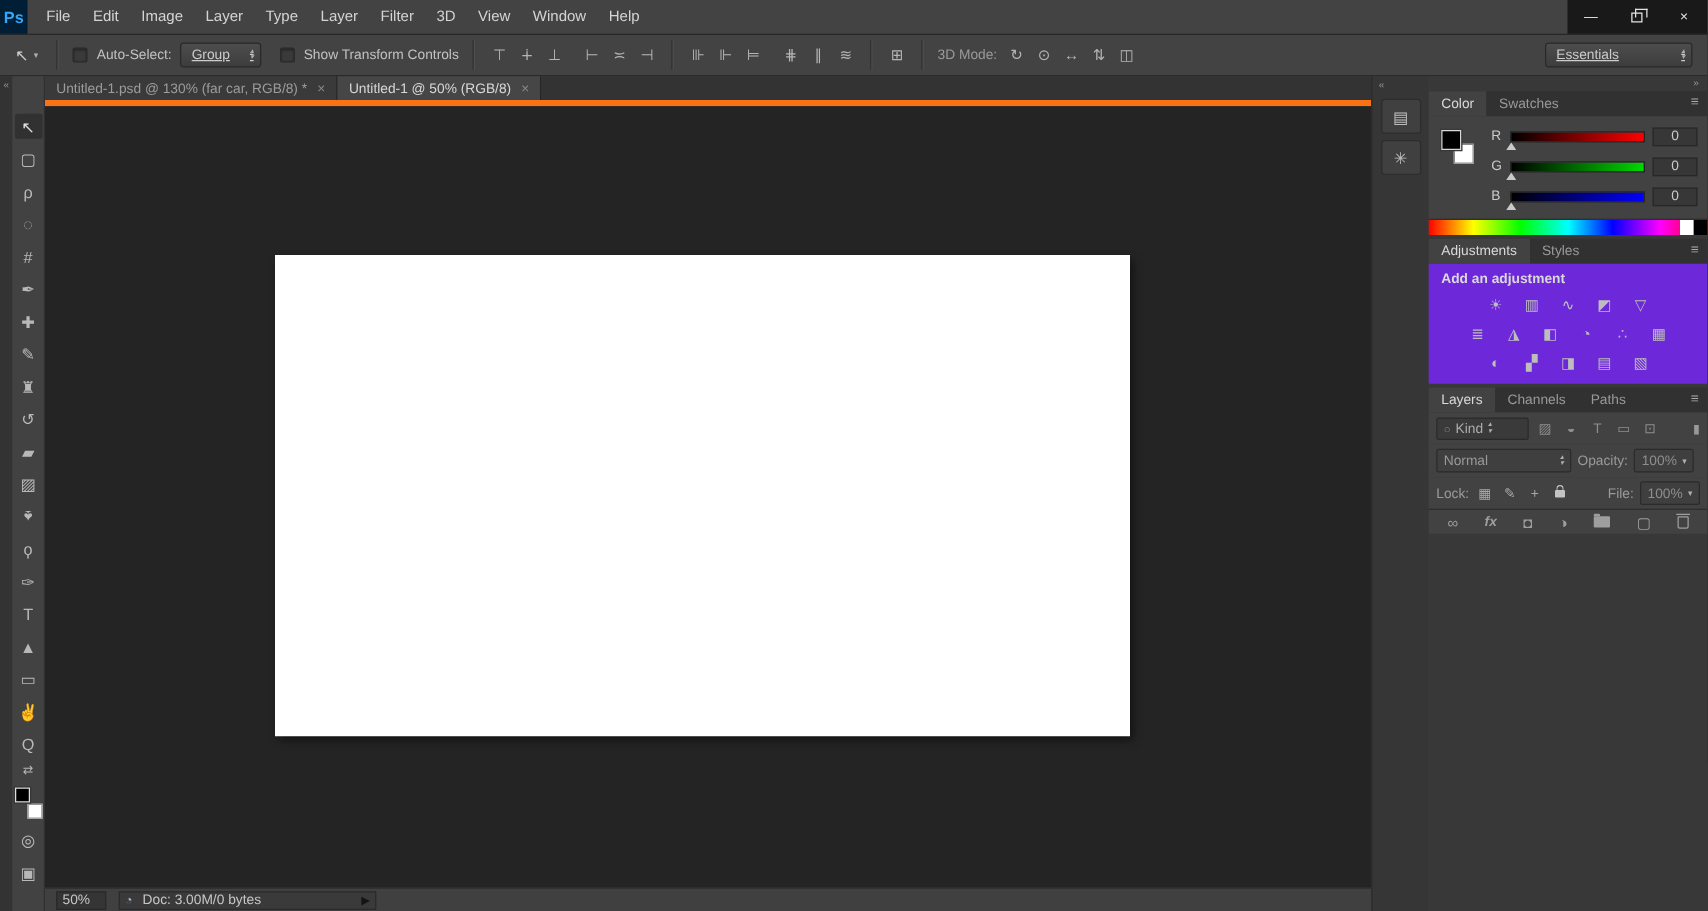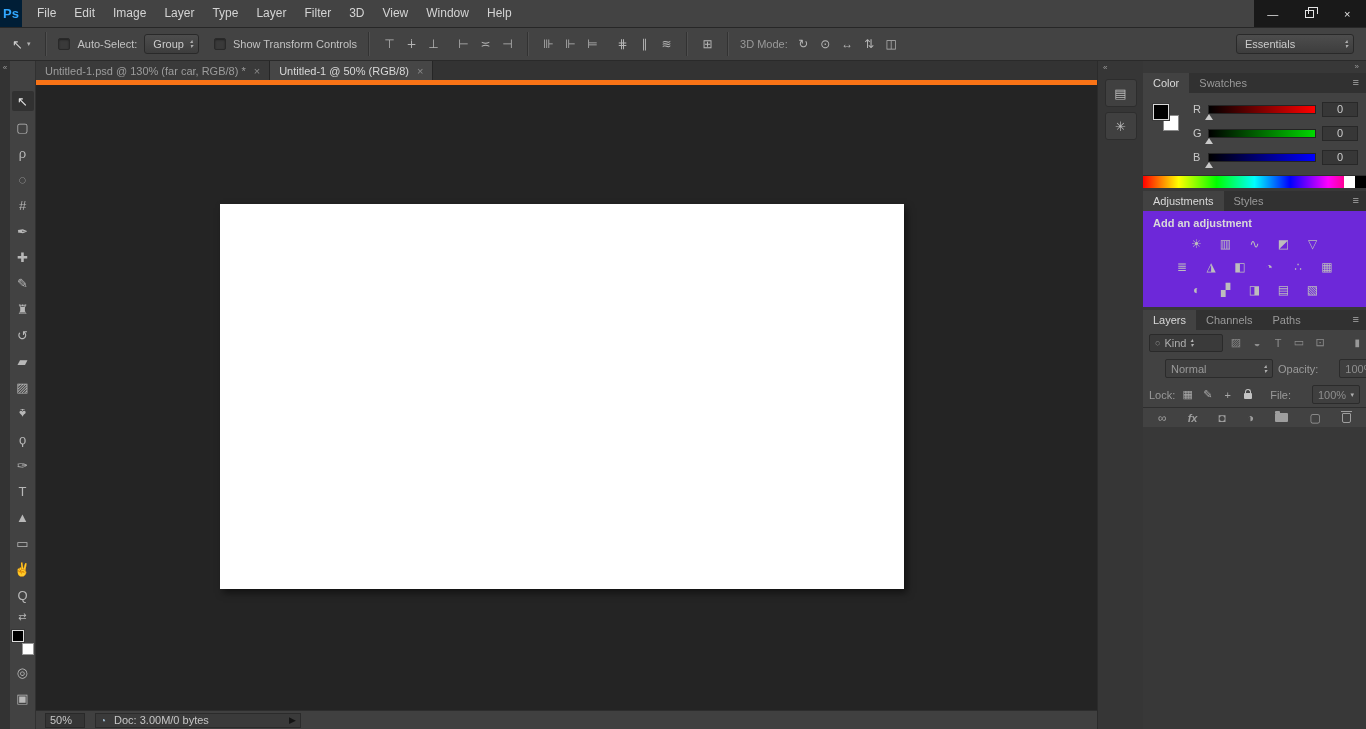--- a/index.html
+++ b/index.html
@@ -28,22 +28,22 @@
 
   
   .optionsbar { position:absolute; left:0; top:28px; width:100%; height:33px;
     background:#434343; border-bottom:1px solid #2a2a2a; display:flex; align-items:center;
     padding:0 8px; gap:7px; font-size:11px; }
   .opt-label { color:#c2c2c2; white-space:nowrap; }
   .dim { color:#9a9a9a; }
   .vsep { width:0; height:24px; border-left:1px solid #323232; border-right:1px solid #4f4f4f; margin:0 4px; }
   .checkbox { width:12px; height:12px; background:#3a3a3a; border:1px solid #292929;
     box-shadow: inset 0 1px 2px rgba(0,0,0,.45); border-radius:2px; }
-  .dropdown { display:flex; align-items:center; gap:6px; height:20px; padding:0 5px 0 8px;
-    background:linear-gradient(#4d4d4d,#3d3d3d); border:1px solid #292929; border-radius:3px; color:#cccccc; }
+  .dropdown { display:flex; align-items:center; gap:16px; height:20px; padding:0 5px 0 8px;
+    background:linear-gradient(#4d4d4d,#3d3d3d); border:1px solid #292929; border-radius:3px; color:#cccccc;text-decoration:underline; }
   .spin { display:flex; flex-direction:column; line-height:5px; font-size:6px; color:#b0b0b0; }
   .tool-preset { display:flex; align-items:center; gap:4px; padding:2px 4px; }
   .ticon { font-size:13px; color:#d0d0d0; }
   .caret { font-size:7px; color:#b0b0b0; }
   .obicon { width:17px; text-align:center; font-size:12px; color:#b5b5b5; }
   .grp { display:flex; gap:5px; }
   .workspace { margin-left:auto; width:118px; justify-content:space-between; margin-right:4px; }
 
   
   .left-strip { position:absolute; left:0; top:61px; width:10px; bottom:0; background:#333333; }
@@ -125,21 +125,21 @@
   .layers-panel { flex:1; margin-bottom:0; }
   .lrow { background:#424242; display:flex; align-items:center; padding:0 6px; gap:5px; font-size:11px; }
   .filter-row { height:25px; }
   .kindbox { height:18px; width:74px; display:flex; align-items:center; gap:4px; padding:0 5px;
     background:#3a3a3a; border:1px solid #2a2a2a; border-radius:2px; color:#adadad; }
   .kicon { font-size:9px; color:#8d8d8d; }
   .ficon { width:16px; text-align:center; color:#8d8d8d; font-size:11px; }
   .ftoggle { margin-left:auto; color:#999999; font-size:10px; }
   .blend-row { height:27px; }
   .combo { height:19px; background:#3f3f3f; border:1px solid #2b2b2b; border-radius:2px;
-    display:flex; align-items:center; justify-content:space-between; padding:0 5px; color:#999999;margin-left:16px; }
+    display:flex; align-items:center; justify-content:space-between; padding:0 5px; color:#999999; }
   .combo.blend { width:108px; flex:0 0 108px; }
   .combo.val { width:48px; flex:0 0 48px; color:#8e8e8e; }
   .lock-row { height:25px; }
   .licon { width:15px; text-align:center; color:#a8a8a8; font-size:11px; }
   .fill-label { margin-left:auto; }
   .layers-list { flex:1; background:#3d3d3d; }
   .layer-row { height:26px; background:#4b5867; display:flex; align-items:center; }
   .eye-cell { width:26px; align-self:stretch; display:flex; align-items:center; justify-content:center;
     border-right:1px solid #3b4755; }
   .eye { display:inline-block; width:13px; height:9px; border:1px solid #d2d2d2; border-radius:50%; position:relative; }

